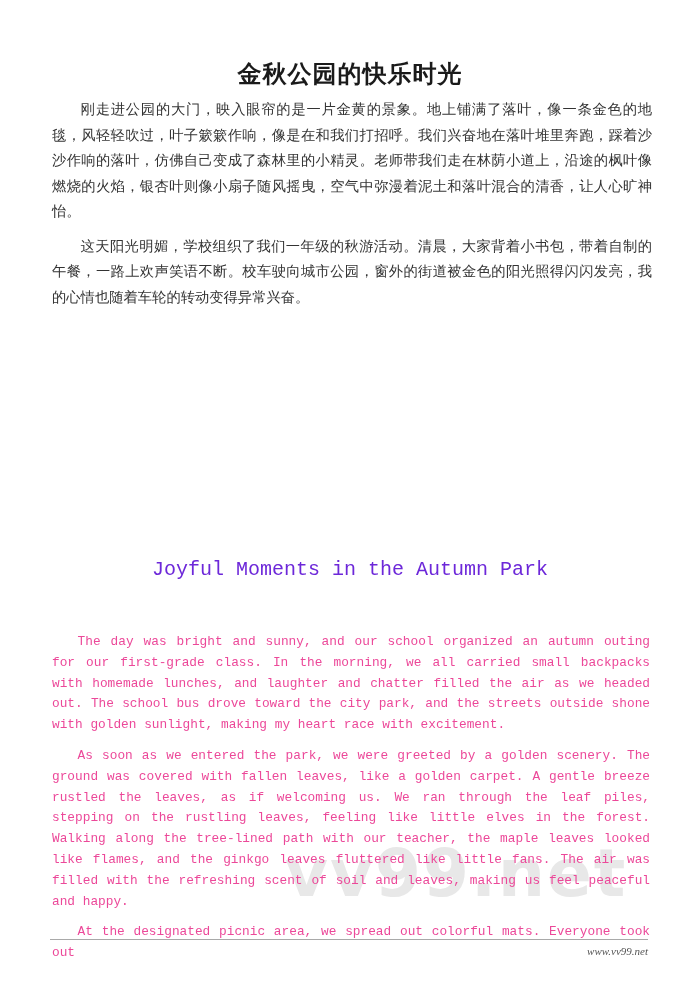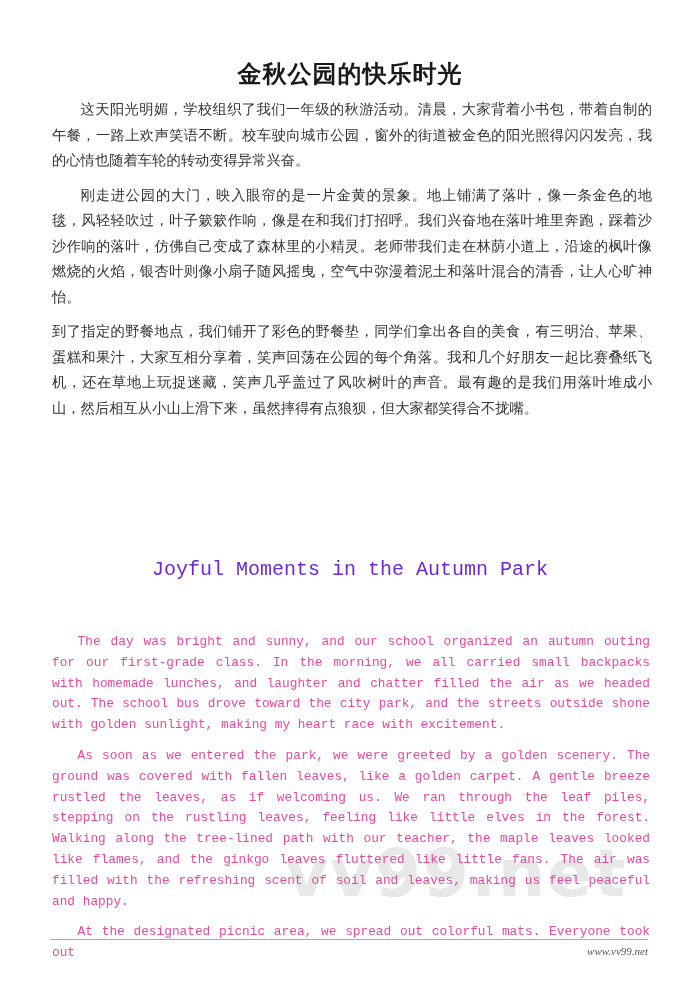--- a/index.html
+++ b/index.html
@@ -46,23 +46,22 @@
 </head>
 <body>
 
 <div class="page">
   <div class="watermark">vv99.net</div>
 
   <div class="content">
     <div class="cn-title">金秋公园的快乐时光</div>
 
     <div class="cn-body" style="top:97px;">
+      <p>刚走进公园的大门，映入眼帘的是一片金黄的景象。地上铺满了落叶，像一条金色的地毯，风轻轻吹过，叶子簌簌作响，像是在和我们打招呼。我们兴奋地在落叶堆里奔跑，踩着沙沙作响的落叶，仿佛自己变成了森林里的小精灵。老师带我们走在林荫小道上，沿途的枫叶像燃烧的火焰，银杏叶则像小扇子随风摇曳，空气中弥漫着泥土和落叶混合的清香，让人心旷神怡。</p>
       <p>这天阳光明媚，学校组织了我们一年级的秋游活动。清晨，大家背着小书包，带着自制的午餐，一路上欢声笑语不断。校车驶向城市公园，窗外的街道被金色的阳光照得闪闪发亮，我的心情也随着车轮的转动变得异常兴奋。</p>
-      <p>刚走进公园的大门，映入眼帘的是一片金黄的景象。地上铺满了落叶，像一条金色的地毯，风轻轻吹过，叶子簌簌作响，像是在和我们打招呼。我们兴奋地在落叶堆里奔跑，踩着沙沙作响的落叶，仿佛自己变成了森林里的小精灵。老师带我们走在林荫小道上，沿途的枫叶像燃烧的火焰，银杏叶则像小扇子随风摇曳，空气中弥漫着泥土和落叶混合的清香，让人心旷神怡。</p>
-      <p class="noindent">到了指定的野餐地点，我们铺开了彩色的野餐垫，同学们拿出各自的美食，有三明治、苹果、蛋糕和果汁，大家互相分享着，笑声回荡在公园的每个角落。我和几个好朋友一起比赛叠纸飞机，还在草地上玩捉迷藏，笑声几乎盖过了风吹树叶的声音。最有趣的是我们用落叶堆成小山，然后相互从小山上滑下来，虽然摔得有点狼狈，但大家都笑得合不拢嘴。</p>
     </div>
 
     <div class="en-title">Joyful Moments in the Autumn Park</div>
 
     <div class="en-body">
       <p>The day was bright and sunny, and our school organized an autumn outing for our first-grade class. In the morning, we all carried small backpacks with homemade lunches, and laughter and chatter filled the air as we headed out. The school bus drove toward the city park, and the streets outside shone with golden sunlight, making my heart race with excitement.</p>
       <p>As soon as we entered the park, we were greeted by a golden scenery. The ground was covered with fallen leaves, like a golden carpet. A gentle breeze rustled the leaves, as if welcoming us. We ran through the leaf piles, stepping on the rustling leaves, feeling like little elves in the forest. Walking along the tree-lined path with our teacher, the maple leaves looked like flames, and the ginkgo leaves fluttered like little fans. The air was filled with the refreshing scent of soil and leaves, making us feel peaceful and happy.</p>
       <p>At the designated picnic area, we spread out colorful mats. Everyone took out</p>
     </div>
   </div>

